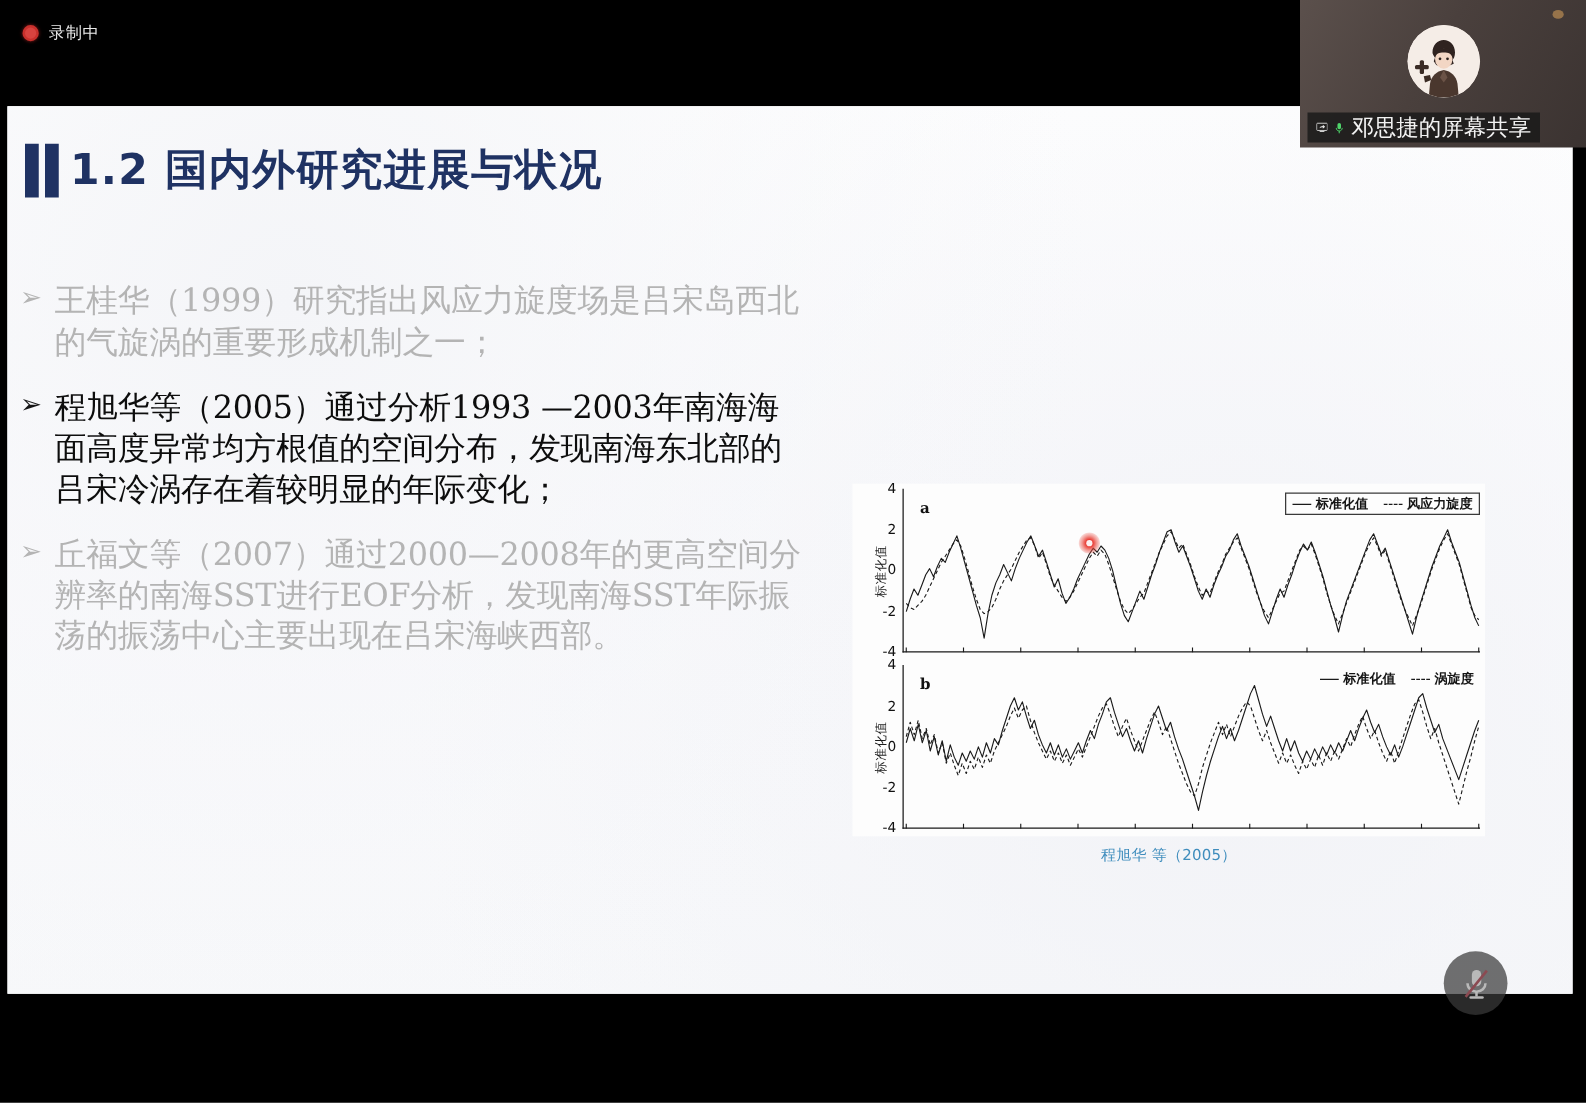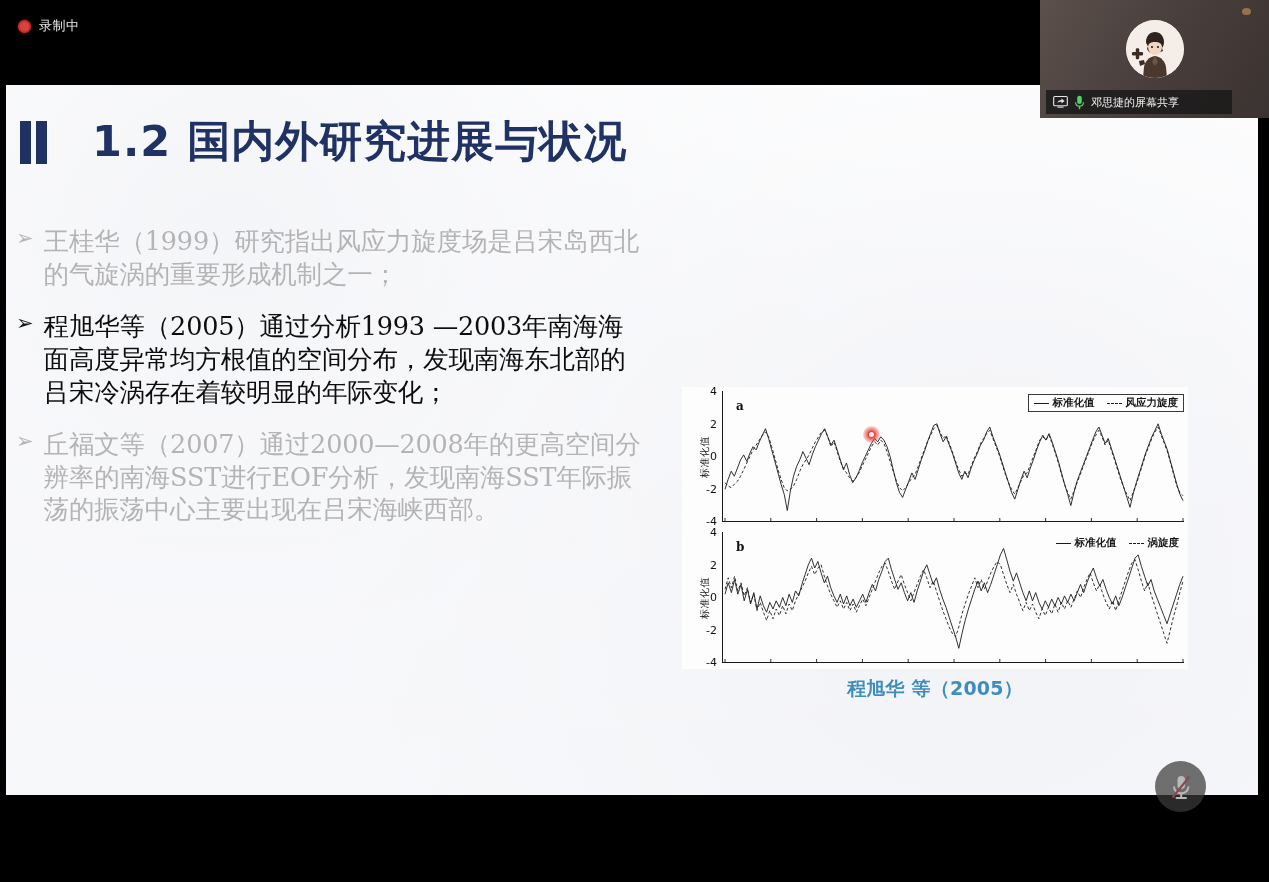--- a/index.html
+++ b/index.html
@@ -53,21 +53,21 @@
   }
   .avatar svg { display:block; }
   .share-bar {
     position: absolute; left: 6px; bottom: 4px;
     width: 186px; height: 24px;
     background: rgba(25,25,25,.82);
     display: flex; align-items: center; gap: 6px;
     padding: 0 7px;
   }
   .share-bar .txt {
-    color: #f2f2f2; font-size: 11px; white-space: nowrap;
+    color: #f2f2f2; font-size: 18px; white-space: nowrap;
     font-family: "DejaVu Sans", sans-serif;
   }
   .icon-screen { width: 15px; height: 12px; display:block; }
   .icon-mic-green { width: 11px; height: 15px; display:block; }
 
   
   .slide {
     position: absolute;
     left: 6px; top: 85px;
     width: 1252px; height: 710px;
@@ -83,22 +83,22 @@
   .slide-title-row {
     position: absolute; left: 14px; top: 28px;
     display: flex; align-items: center; gap: 9px;
   }
   .title-bars { display: flex; gap: 5px; }
   .title-bars i {
     display:block; width: 11px; height: 43px; background: #1f3263;
   }
   .slide-title {
     font-family: "DejaVu Sans", sans-serif;
-    font-size: 43px; font-weight: bold; color: #1f3263;
-    letter-spacing: 1px; white-space: nowrap; margin-left: 36px;
+    font-size: 34px; font-weight: bold; color: #1f3263;
+    letter-spacing: 1px; white-space: nowrap;
   }
 
   
   .bullets {
     position: absolute; left: 10px; top: 140px; width: 625px;
   }
   .bullet {
     display: flex; align-items: flex-start; gap: 10px;
     margin-bottom: 20px;
   }
@@ -181,21 +181,21 @@
     margin-top: 7px; text-align: center; width: 506px;
   }
   .fig-caption .cap-main {
     font-family: "DejaVu Sans", sans-serif;
     font-size: 16.5px; font-weight: bold; color: #131313;
     letter-spacing: .2px;
   }
   .fig-caption .cap-cite {
     margin-top: 3px;
     font-family: "DejaVu Sans", sans-serif;
-    font-size: 19px; color: #3f8dbd; letter-spacing: .2px; font-weight: bold;
+    font-size: 12px; color: #3f8dbd; letter-spacing: .2px;
   }
 
   
   .laser {
     position: absolute; left: 857px; top: 341px;
     width: 17px; height: 17px; border-radius: 50%;
     background: radial-gradient(circle, #d81414 0%, #e8372f 22%, rgba(232,70,60,.55) 48%, rgba(235,90,80,.18) 72%, rgba(235,90,80,0) 100%);
     z-index: 20;
   }
   .laser::after {

